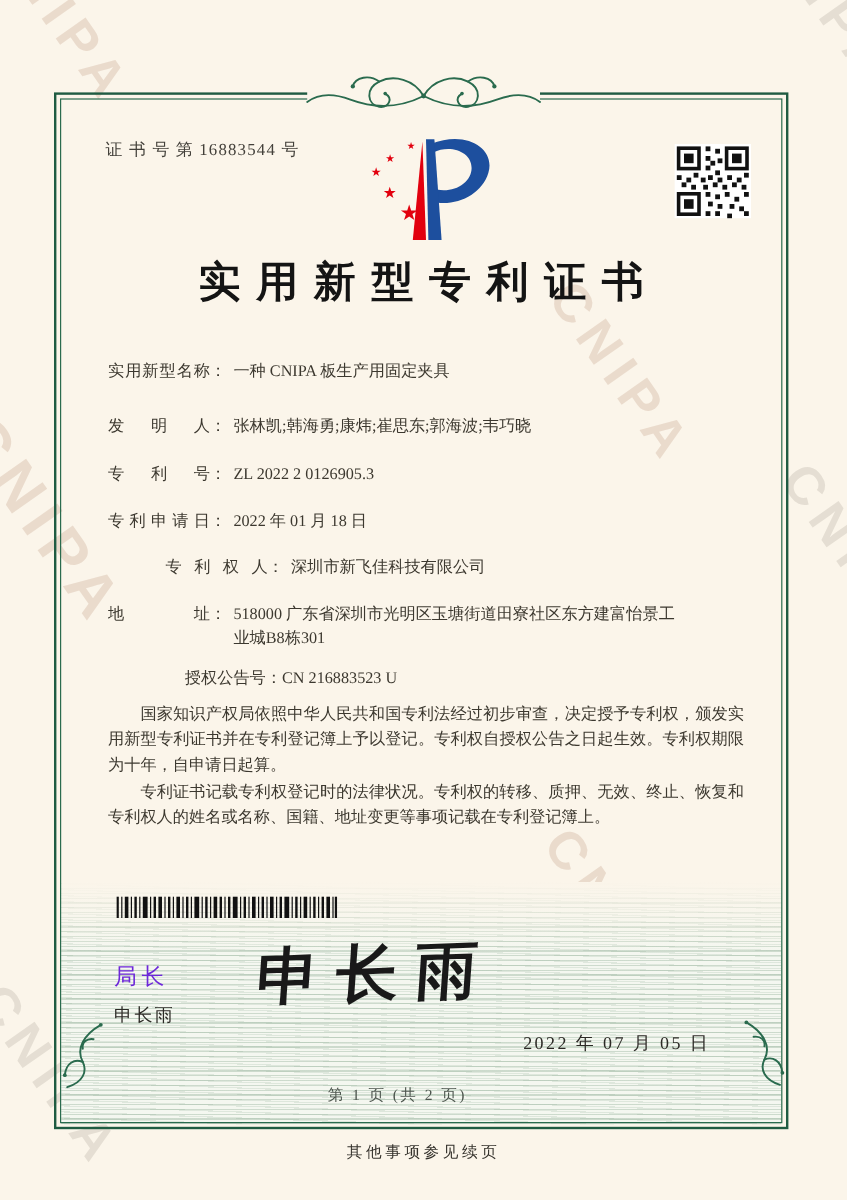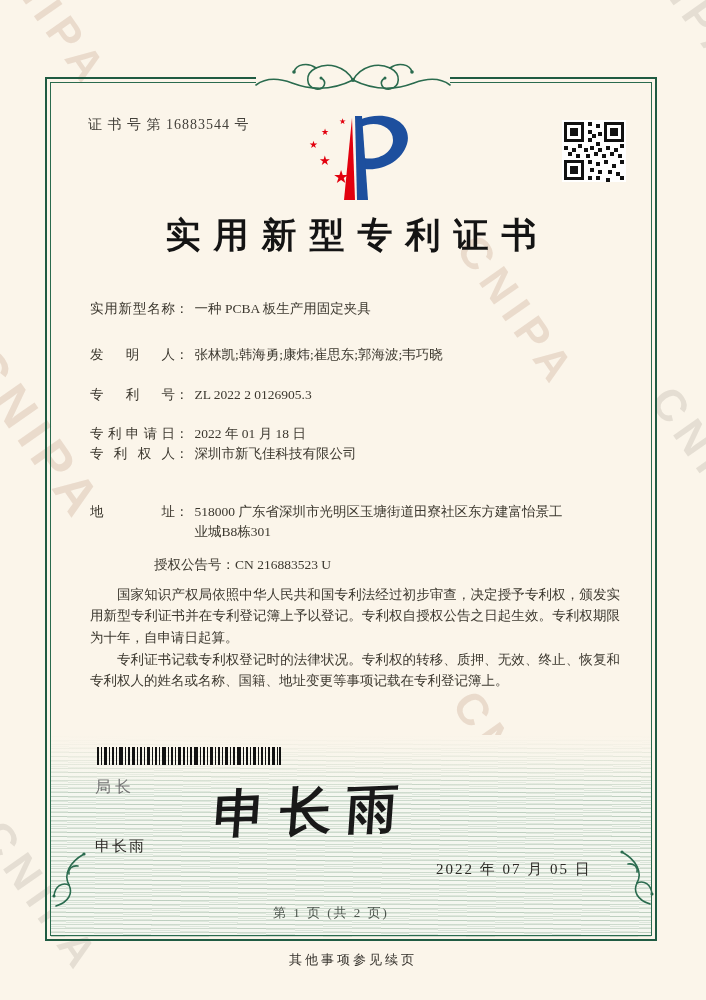--- a/index.html
+++ b/index.html
@@ -72,21 +72,21 @@
   
   .para {
     position:absolute; left:90px; width:530px; font-size:13.5px;
     line-height:1.58; text-align:justify; text-indent:2em; color:#3c382f;
   }
   .p1 { top:584px; }
   .p2 { top:649px; }
   
   .barcode { position:absolute; left:97px; top:747px; width:184px; height:18px; z-index:2; }
   
-  .chief-title { position:absolute; left:95px; top:777px; font-size:16px; letter-spacing:4px; color:#737373; z-index:2; }
+  .chief-title { position:absolute; left:95px; top:801px; font-size:19px; letter-spacing:4px; color:#6d28d9; z-index:2; }
   .chief-name  { position:absolute; left:95px; top:837px; font-size:15px; letter-spacing:2px; color:#2c2a26; z-index:2; }
   .signature {
     position:absolute; left:198px; top:777px; width:230px; text-align:center;
     font-size:52px; letter-spacing:14px; color:#191919; z-index:2;
     transform:rotate(-2deg) skewX(-6deg); font-weight:bold;
   }
   .issue-date { position:absolute; left:436px; top:860px; font-size:15px; letter-spacing:2px; color:#2c2a26; z-index:2; }
   .page-info {
     position:absolute; left:45px; top:904px; width:572px; text-align:center;
     font-size:13px; letter-spacing:2px; color:#4c554d; z-index:2;
@@ -223,38 +223,38 @@
         <rect x="44" y="58" width="4" height="4"></rect>
         <rect x="58" y="56" width="4" height="4"></rect>
     </g>
   </svg>
 
   <div class="title">实用新型专利证书</div>
 
   <div class="row" style="top:299px;">
     <span class="lbl">实用新型名称</span>
       <span class="colon">：</span>
-    <span class="val">一种 PCBA 板生产用固定夹具</span>
+    <span class="val">一种 CNIPA 板生产用固定夹具</span>
   </div>
   <div class="row" style="top:345px;">
     <span class="lbl">发明人</span>
       <span class="colon">：</span>
     <span class="val">张林凯;韩海勇;康炜;崔思东;郭海波;韦巧晓</span>
   </div>
   <div class="row" style="top:385px;">
     <span class="lbl">专利号</span>
       <span class="colon">：</span>
     <span class="val">ZL 2022 2 0126905.3</span>
   </div>
   <div class="row" style="top:424px;">
     <span class="lbl">专利申请日</span>
       <span class="colon">：</span>
     <span class="val">2022 年 01 月 18 日</span>
   </div>
-  <div class="row" style="top:444px;">
+  <div class="row" style="top:463px;margin-left:48px;">
     <span class="lbl">专利权人</span>
       <span class="colon">：</span>
     <span class="val">深圳市新飞佳科技有限公司</span>
   </div>
   <div class="row addr" style="top:502px;">
     <span class="lbl">地址</span>
       <span class="colon">：</span>
     <span class="val">518000 广东省深圳市光明区玉塘街道田寮社区东方建富怡景工业城B8栋301</span>
   </div>
 

